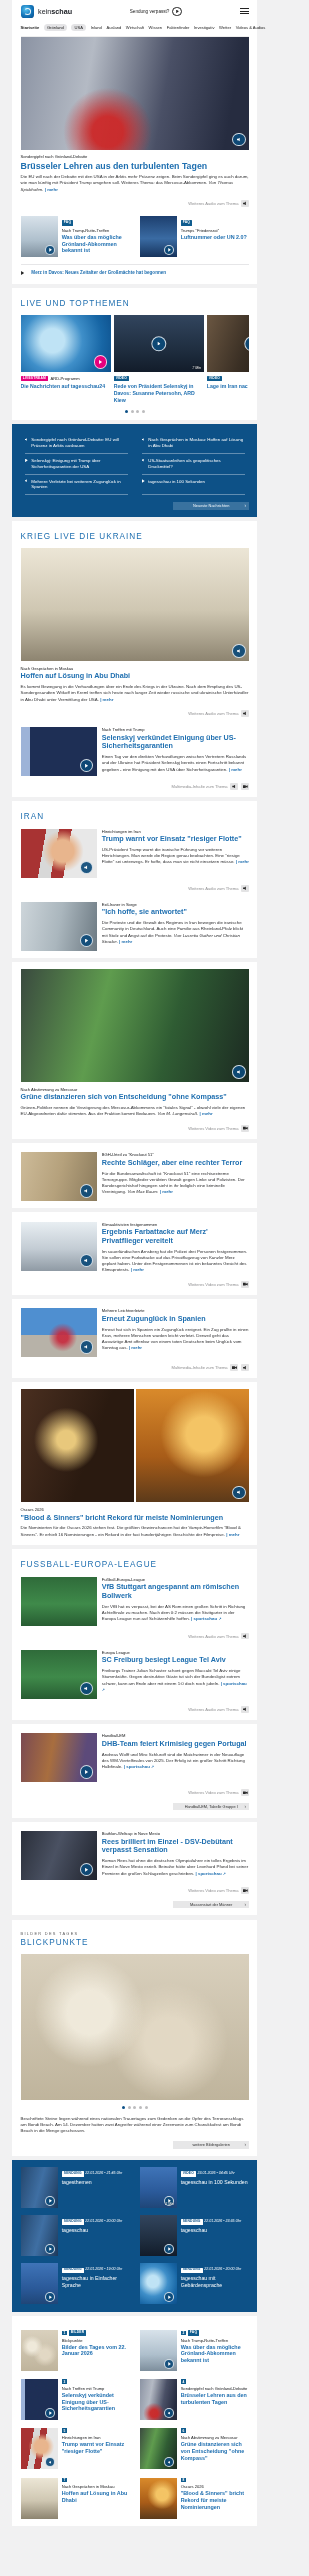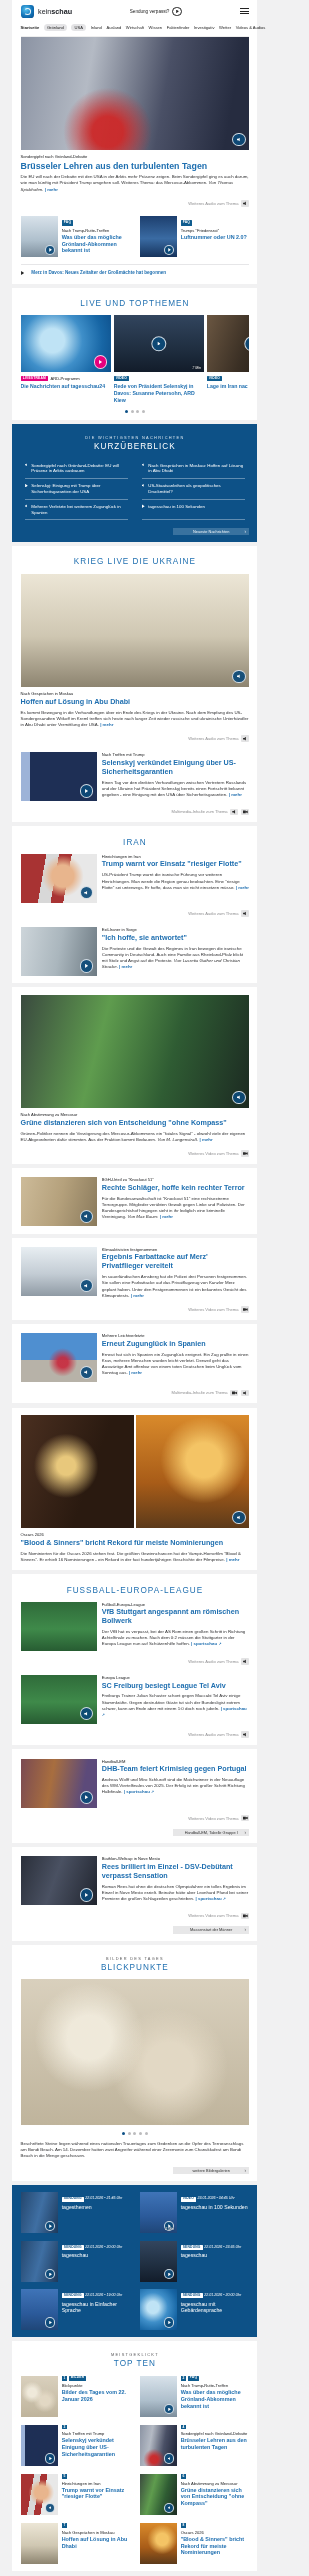--- a/index.html
+++ b/index.html
@@ -40,21 +40,21 @@
   .hl3{font-size:4.9px;line-height:6.2px;color:#1f6fb0;font-weight:700;margin:0;display:block}
   .ts{font-size:4.4px;line-height:6.2px;color:#2e2e30;margin:0}
   .ts em{font-style:italic}
   .more{color:#1f6fb0;font-weight:700}
   .ext{display:inline-block;position:relative;width:3.6px;height:3.1px}
   .ext::before{content:"↗";position:absolute;left:0;top:-1px;font-size:3.6px;color:#1f6fb0;font-weight:700}
   .nr{display:flex;justify-content:flex-end;align-items:center;gap:2.6px;color:#8f8f91;font-size:4.1px;margin-top:7.2px}
   .ib{width:8.2px;height:6.7px;background:#e3e3e4;border-radius:1px;display:flex;align-items:center;justify-content:center;color:#2c2c2c;cursor:pointer}
   .b{display:inline-block;background:#0f5c8e;color:#fff;font-size:3.3px;font-weight:700;padding:0.8px 2.1px;letter-spacing:0.2px;border-radius:0.5px;text-transform:uppercase;line-height:1.2}
   .bm{background:#e6007d}
-  .sechead{text-align:center;margin:4.1px 0 7.2px}
+  .sechead{text-align:left;margin:4.1px 0 7.2px}
   .k{font-size:3.9px;letter-spacing:1.3px;color:#5a5a5c;margin-bottom:2.1px}
   .t{font-size:8.2px;letter-spacing:1px;color:#1f6fb0;font-weight:400}
   .cblue .k{color:#d9e5ef}
   .cblue .t{color:#fff}
   .story-h{display:flex;gap:5.2px;margin-top:2.1px}
   .g2{display:grid;grid-template-columns:1fr 1fr;gap:8.2px 9.3px;margin-top:7.2px}
   .ti{display:flex;gap:4.1px}
   .btnrow{display:flex;justify-content:flex-end;margin-top:7.2px}
   .btn{width:76px;height:7.2px;background:#e7e7e8;color:#333;font-size:3.9px;display:flex;align-items:center;justify-content:center;position:relative;cursor:pointer}
   .btn .chv{position:absolute;right:3.1px;color:#555;font-size:4.6px;line-height:5.2px;font-weight:400}
@@ -256,24 +256,20 @@
       <span class="dot on"></span>
       <span class="dot"></span>
       <span class="dot"></span>
       <span class="dot"></span>
     </div>
   </div>
 
   <div class="gap"></div>
 
   <div class="c cblue">
-    <div class="sechead">
-          <div class="k">DIE WICHTIGSTEN NACHRICHTEN</div>
-          <div class="t">KURZÜBERBLICK</div>
-        </div>
     <div class="klist">
       <a class="kitem">
             <i class="ic i-spk6"></i>
             <span>Sondergipfel nach Grönland-Debatte: EU will Präsenz in Arktis ausbauen</span>
           </a>
       <a class="kitem">
             <i class="ic i-spk6"></i>
             <span>Nach Gesprächen in Moskau: Hoffen auf Lösung in Abu Dhabi</span>
           </a>
       <a class="kitem">
@@ -406,21 +402,21 @@
 
   <div class="c">
     <div class="story-h">
       <span class="th th-m p-bgh">
             <span class="ov ov-br">
               <i class="ic i-spk"></i>
             </span>
           </span>
       <div>
         <p class="tl tl0">BGH-Urteil zu "Knockout 51"</p>
-        <a class="hl1">Rechte Schläger, hoffe kein rechter Terror</a>
+        <a class="hl1">Rechte Schläger, aber eine rechter Terror</a>
         <p class="ts"><span>Für die Bundesanwaltschaft ist "Knockout 51" eine rechtsextreme Terrorgruppe. Mitglieder verübten Gewalt gegen Linke und Polizisten. Der Bundesgerichtshof hingegen sieht in ihr lediglich eine kriminelle Vereinigung.</span> <em>Von Max Bauer.</em> <a class="more">| mehr</a></p>
       </div>
     </div>
   </div>
 
   <div class="gap"></div>
 
   <div class="c">
     <div class="story-h">
       <span class="th th-m p-jet">
@@ -658,24 +654,20 @@
               </span>
             </span>
         <div><span class="b">SENDUNG</span><span class="date">22.01.2026 • 20:00 Uhr</span><a class="vt">tagesschau mit Gebärdensprache</a></div>
       </div>
     </div>
   </div>
 
   <div class="gap"></div>
 
   <div class="c">
-    <div class="sechead">
-          <div class="k">MEISTGEKLICKT</div>
-          <div class="t">TOP TEN</div>
-        </div>
     <div class="g2">
       <div class="ti">
         <span class="th th-s p-stones"></span>
         <div>
               <div class="numrow">
                 <span class="num">1</span>
                 <span class="b">BILDER</span>
               </div>
         <p class="tl tl0" style="margin-bottom:1px">Blickpunkte</p>
         <a class="hl3" style="font-size:5.4px;line-height:6.7px">Bilder des Tages vom 22. Januar 2026</a>

